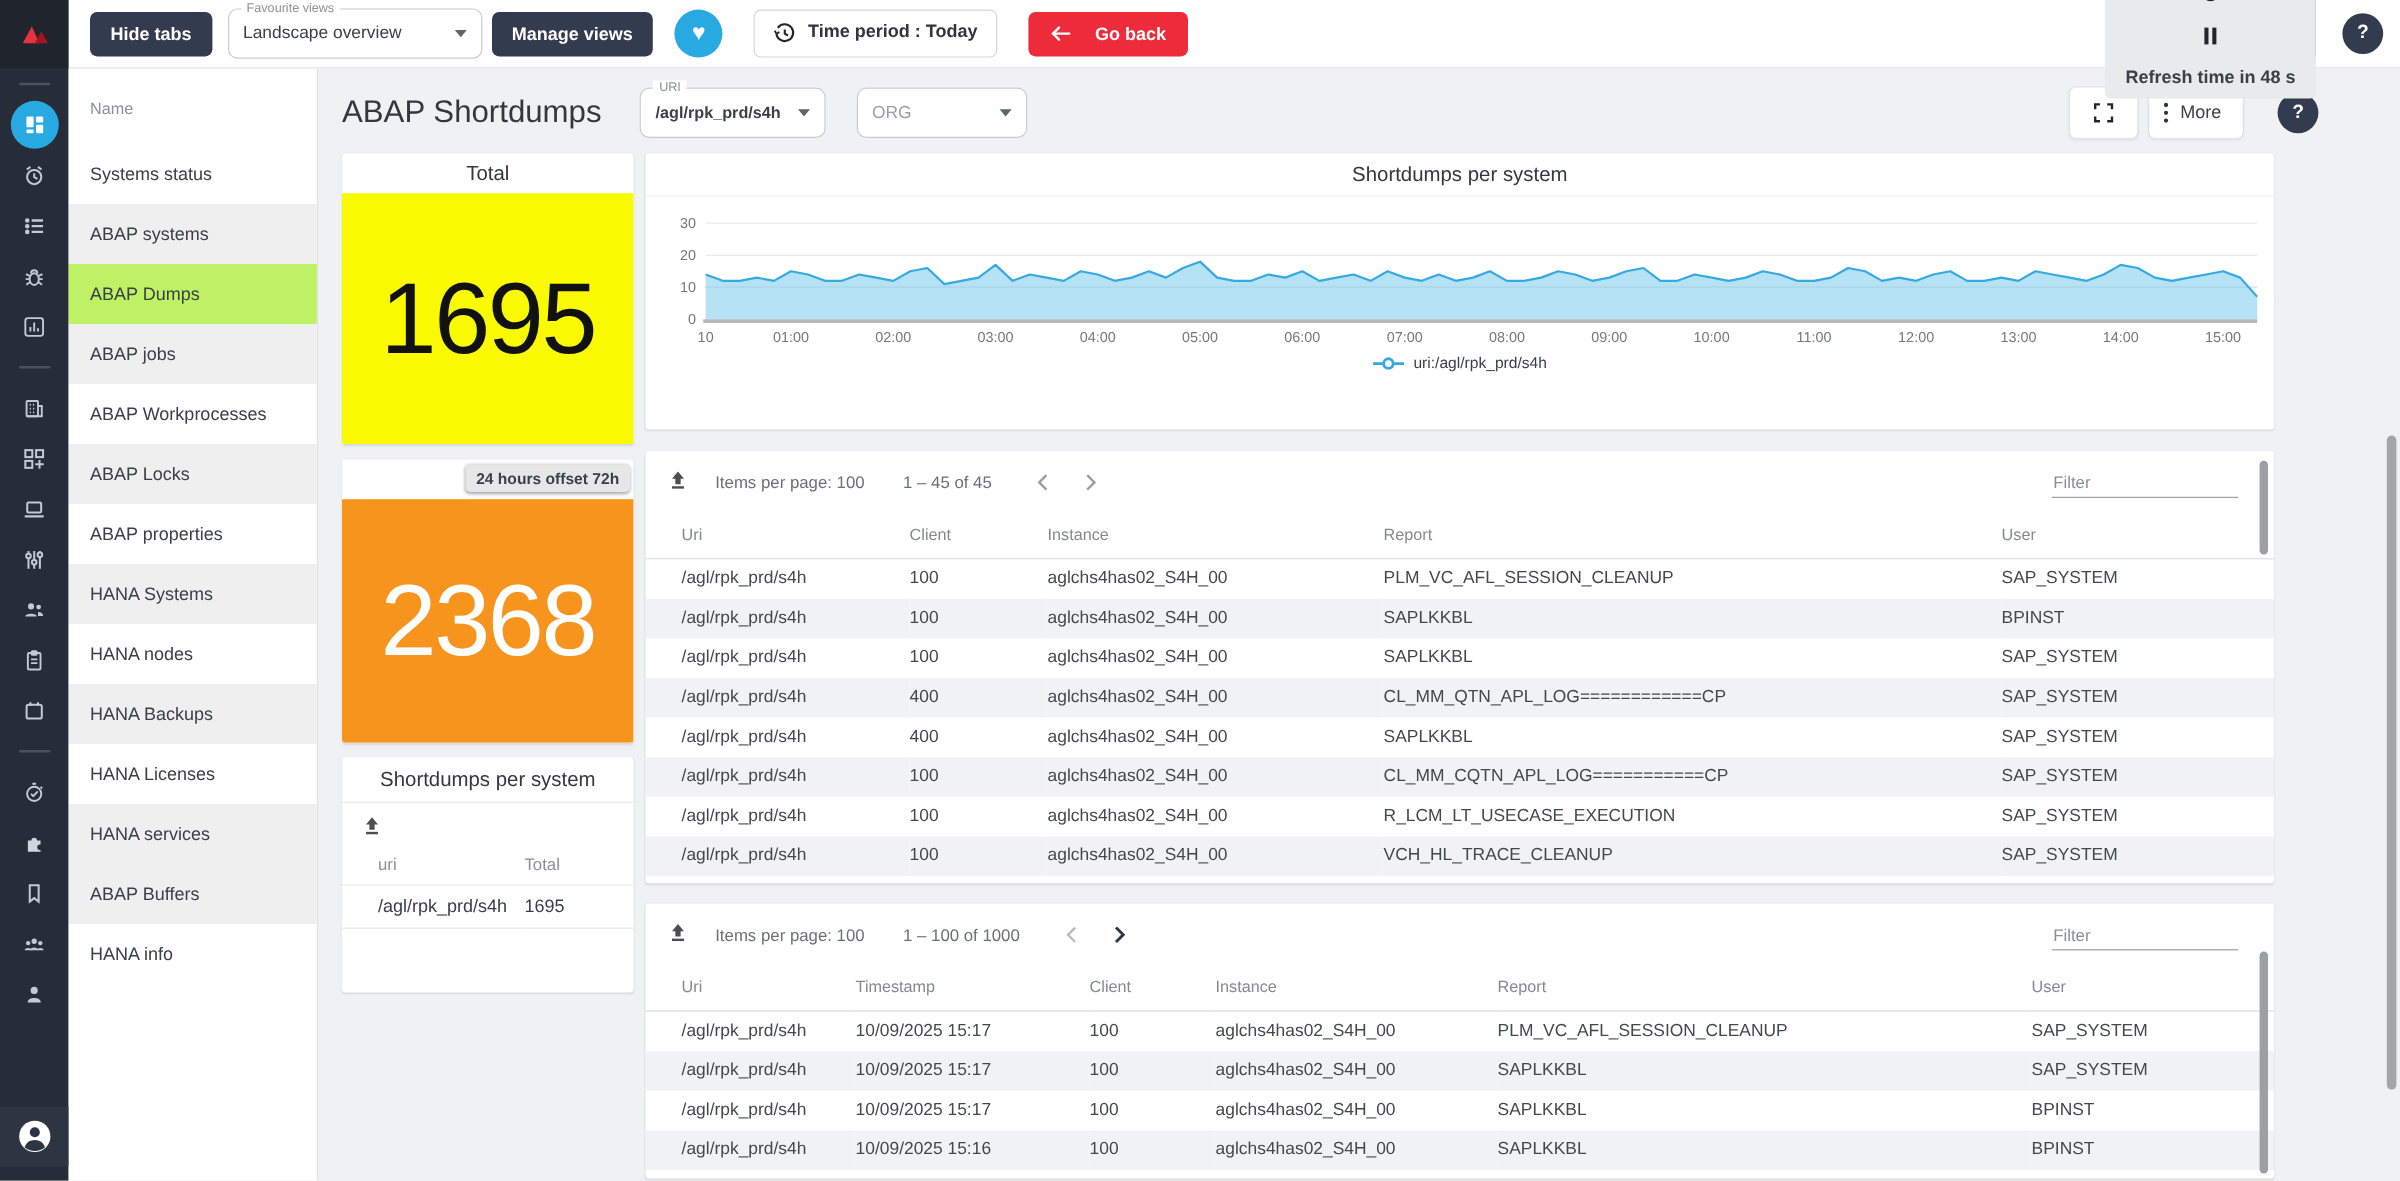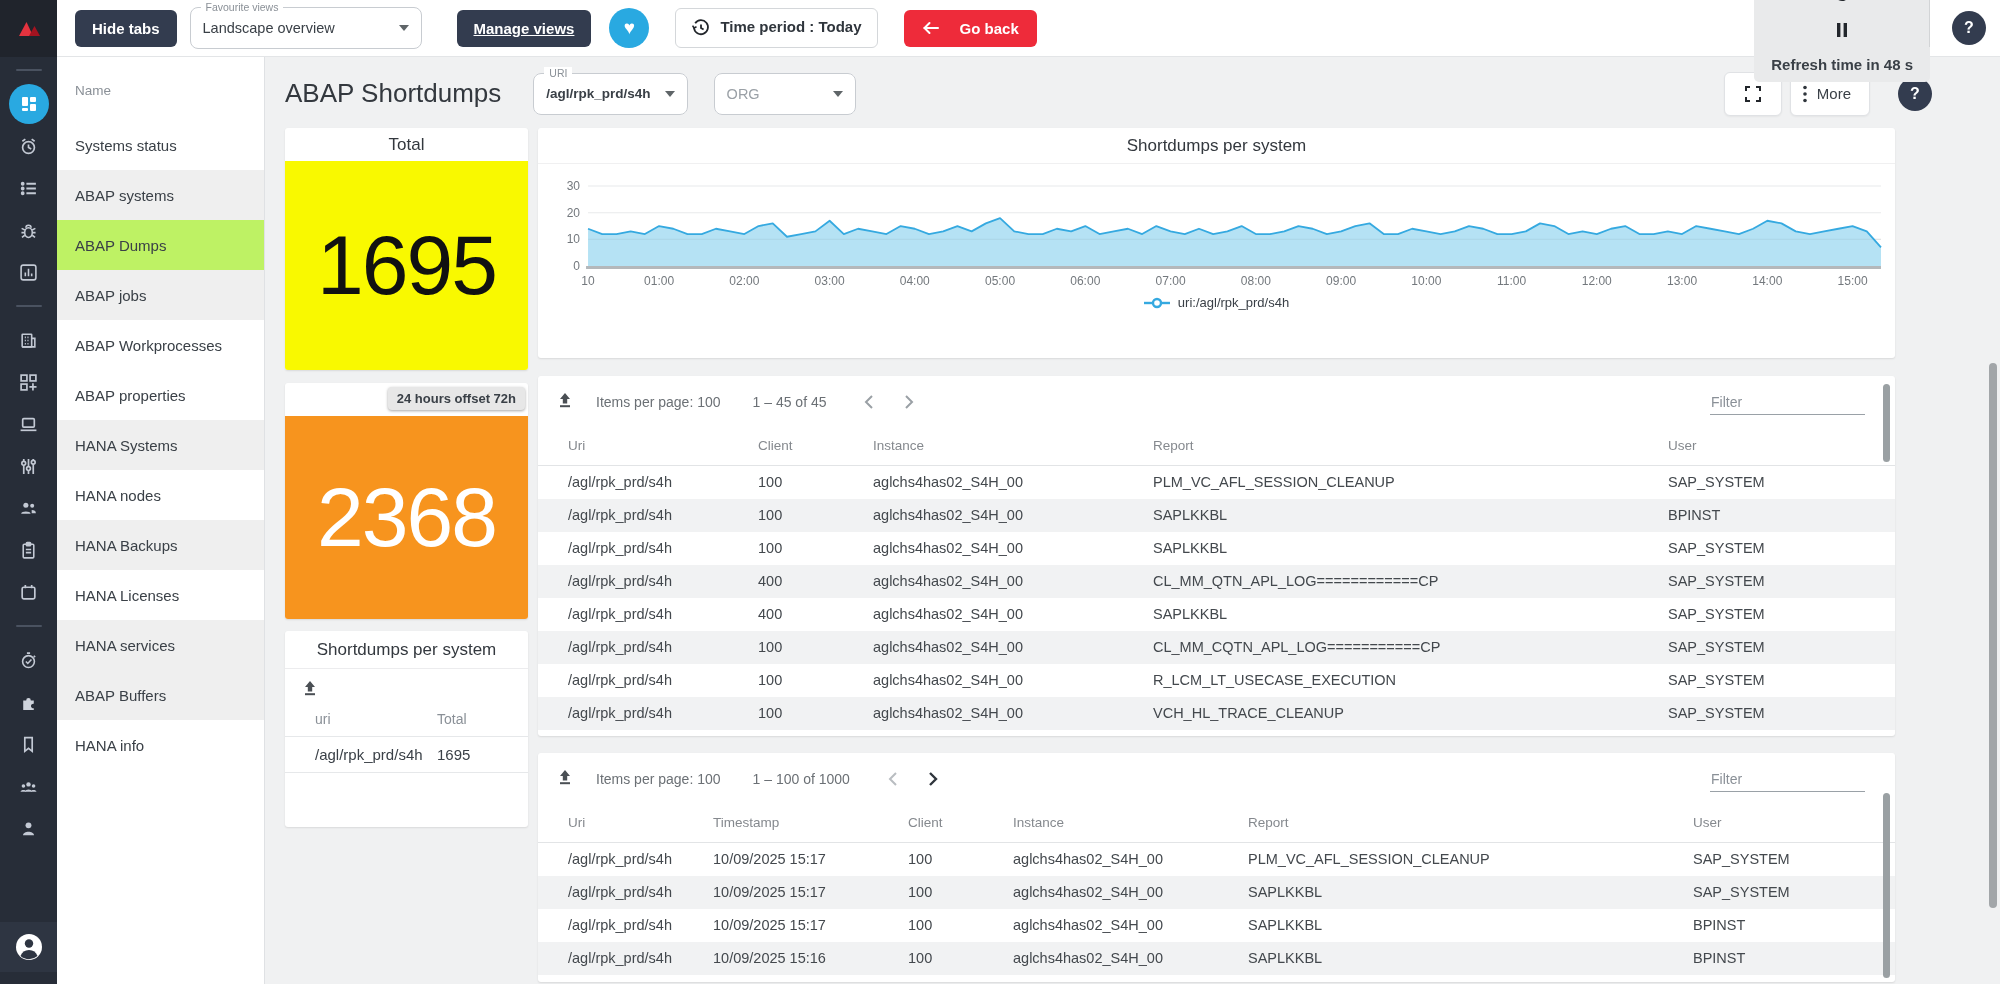--- a/index.html
+++ b/index.html
@@ -17,29 +17,29 @@
   .rail-avatar { margin-bottom:12px; width:57px; height:50px; background:#2e3542; display:flex; align-items:center; justify-content:center; }
 
   
   .topbar { position:absolute; left:57px; top:0; right:0; height:57px; background:#fff; border-bottom:1px solid #e3e5e7; display:flex; align-items:center; padding:0 14px 0 18px; z-index:20; }
   .btn-dark { background:#333c4f; color:#fff; border:none; border-radius:6px; padding:10px 17px; font-size:15px; font-weight:700; font-family:inherit; cursor:pointer; }
   .fieldset { position:relative; border:1px solid #c8ccd1; border-radius:8px; height:42px; display:flex; align-items:center; padding:0 12px; background:#fff; }
   .fieldset legend { position:absolute; top:-7px; left:10px; background:#fff; padding:0 5px; font-size:10.5px; color:#8a9097; line-height:12px; }
   .fieldset .val { font-size:14.5px; color:#3a4047; flex:1; white-space:nowrap; }
   .fieldset .val.ph { color:#9aa0a6; }
   .caret { width:0; height:0; border-left:5px solid transparent; border-right:5px solid transparent; border-top:6px solid #5f6568; margin-left:14px; flex:none; }
-  .fav-views { width:232px; margin-left:13px; cursor:pointer; }
+  .fav-views { width:212px; margin-left:13px; cursor:pointer; }
   .btn-circle-blue { width:40px; height:40px; border-radius:50%; background:#29a9e1; border:none; color:#fff; font-size:19px; margin-left:18px; cursor:pointer; display:flex; align-items:center; justify-content:center; }
   .btn-outline { background:#fff; border:1px solid #d4d7da; border-radius:6px; padding:9px 15px; display:flex; align-items:flex-start; gap:9px; font-size:15px; font-weight:700; color:#2f353c; font-family:inherit; cursor:pointer; }
   .btn-red { background:#ee2b3a; border:none; border-radius:6px; padding:10px 18px; display:flex; align-items:center; gap:20px; font-size:15px; font-weight:700; color:#fff; font-family:inherit; cursor:pointer; }
   .seg-group { display:flex; background:#e9eaeb; border-radius:5px; overflow:hidden;flex-direction:column; }
   .seg { padding:9px 17px; border:none; background:transparent; display:flex; align-items:center; justify-content:center; font-size:15px; font-weight:700; color:#3a4047; font-family:inherit; border-right:1px solid #d2d4d6; cursor:pointer; }
   .seg:last-child { border-right:none; }
   .help-circle { width:34px; height:34px; border-radius:50%; background:#333c4f; color:#fff; font-size:16px; font-weight:700; border:none; display:flex; align-items:center; justify-content:center; font-family:inherit; cursor:pointer; }
-  .ml-a { margin-left:auto; } .ml-18 { margin-left:35px;text-decoration:underline; } .ml-22 { margin-left:22px; } .ml-26 { margin-left:26px; }
+  .ml-a { margin-left:auto; } .ml-18 { margin-left:8px; } .ml-22 { margin-left:22px; } .ml-26 { margin-left:26px; }
 
   
   .sidepanel { position:absolute; left:57px; top:57px; width:208px; bottom:0; background:#fff; border-right:1px solid #dfe1e4; z-index:10; }
   .side-head { padding:26px 0 22px 18px; font-size:13.5px; color:#8a9097; }
   .side-item { height:50px; display:flex; align-items:center; padding-left:18px; font-size:15px; color:#3a4047; cursor:pointer; }
   .side-item.alt { background:#efefef; }
   .side-item.sel { background:#bef264; }
 
   
   .main { position:absolute; left:265px; top:57px; right:0; bottom:0; background:#f0f1f2; }
@@ -295,20 +295,23 @@
         <span>ABAP systems</span>
       </div>
       <div class="side-item sel">
         <span>ABAP Dumps</span>
       </div>
       <div class="side-item alt">
         <span>ABAP jobs</span>
       </div>
       <div class="side-item">
         <span>ABAP Workprocesses</span>
+      </div>
+      <div class="side-item alt">
+        <span>ABAP Locks</span>
       </div>
       <div class="side-item">
         <span>ABAP properties</span>
       </div>
       <div class="side-item alt">
         <span>HANA Systems</span>
       </div>
       <div class="side-item">
         <span>HANA nodes</span>
       </div>

